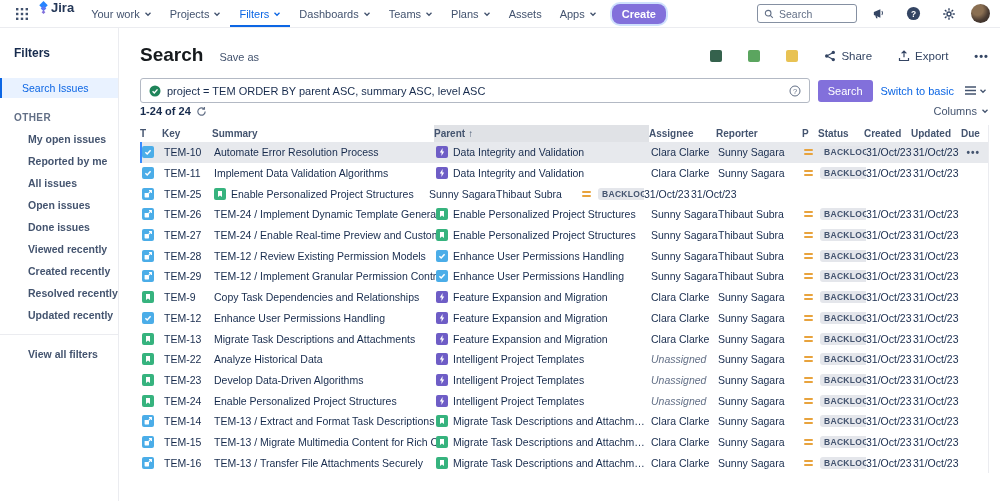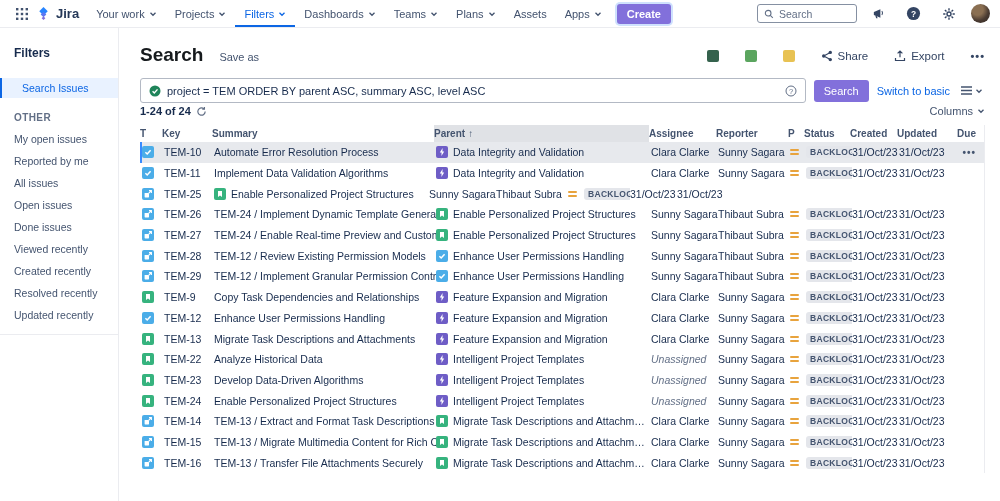--- a/index.html
+++ b/index.html
@@ -4,48 +4,48 @@
 <style>
   * { margin:0; padding:0; box-sizing:border-box; }
   html,body { width:1000px; height:501px; overflow:hidden; background:#fff;
     font-family:"Liberation Sans","DejaVu Sans",sans-serif; color:#172B4D; }
 
   
   .topnav { height:28px; display:flex; align-items:stretch; padding:0 10px;
     border-bottom:1px solid #EBECF0; background:#fff; }
   .nav-left { display:flex; align-items:stretch; }
   .icon-btn { display:flex; align-items:center; justify-content:center; padding:0 6px; color:#42526E; cursor:pointer; }
-  .logo-wrap { display:flex; align-items:center; gap:5px; padding:0 8px 0 2px; }
+  .logo-wrap { display:flex; padding:0 8px 0 2px; }
   .logo-text { font-size:13px; font-weight:700; color:#253858; }
   .nav-item { display:flex; align-items:center; gap:4px; padding:0 9px; font-size:11px;
     font-weight:500; color:#42526E; cursor:pointer; position:relative; }
   .nav-item.active { color:#0C66E4; box-shadow:inset 0 -2px 0 #0C66E4; }
   .nav-item .chev { display:flex; align-items:center; margin-top:1px; }
   .create-btn { align-self:center; background:#8270DB; color:#fff; font-size:11px; font-weight:600;
-    border:none; border-radius:3px; padding:4px 10px; margin-left:6px; cursor:pointer;
+    border:none; border-radius:8px; padding:4px 10px; margin-left:6px; cursor:pointer;
     box-shadow:0 0 0 2px #cfe1fd; }
   .nav-right { margin-left:auto; display:flex; align-items:center; gap:9px; }
   .nav-search { display:flex; align-items:center; gap:5px; border:1px solid #8590A2; border-radius:3px;
     height:19px; width:100px; padding:0 6px; color:#626F86; }
   .nav-search input { border:none; outline:none; width:70px; font-size:10.5px; color:#172B4D;
     font-family:inherit; background:transparent; }
   .nav-search input::placeholder { color:#626F86; }
   .avatar { width:19px; height:19px; border-radius:50%;
     background:radial-gradient(circle at 35% 30%, #8a6f52 0 30%, #4a3b32 60%, #2d2620 100%); cursor:pointer; }
 
   
   .shell { display:flex; height:473px; }
 
   
   .sidebar { width:119px; flex:none; border-right:1px solid #EBECF0; padding-top:18px; }
   .sb-title { font-size:12px; font-weight:700; color:#172B4D; padding:0 14px; margin-bottom:18px; }
   .sb-selected { display:flex; align-items:center; background:#E9F2FF; color:#0C66E4;
     border-left:2px solid #0C66E4; padding:4px 20px; font-size:10.5px; cursor:pointer; }
   .sb-section { font-size:10px; font-weight:700; color:#626F86; letter-spacing:.4px; padding:0 14px; margin:14px 0 5px; }
-  .sb-item { padding:5px 14px; font-size:10.5px; color:#44546F; cursor:pointer; white-space:nowrap; }
+  .sb-item { padding:5px 28px; font-size:10.5px; color:#44546F; cursor:pointer; white-space:nowrap;font-weight:bold; }
   .sb-divider { border-top:1px solid #EBECF0; margin:8px 0; }
 
   
   .main { flex:1; padding:16px 15px 0 21px; position:relative; }
   .main-header { display:flex; align-items:center; margin-bottom:12px; }
   .page-title { font-size:19px; font-weight:600; color:#161A1D; margin-right:16px; }
   .save-as { font-size:11px; color:#44546F; cursor:pointer; margin-top:4px; }
   .header-actions { margin-left:auto; display:flex; align-items:center; gap:26px; margin-top:2px; }
   .addon { width:12px; height:12px; border-radius:2px; display:inline-block; cursor:pointer; }
   .addon1 { background:#35624D; }
@@ -77,21 +77,21 @@
   .trow { display:flex; height:20.7px; align-items:flex-start; border-left:2px solid transparent; cursor:pointer; }
   .trow.selected { background:#E7E9ED; border-left-color:#388BFF; }
   .cell { display:flex; align-items:center; height:100%; padding-right:4px;
     font-size:10.5px; color:#172B4D; white-space:nowrap; overflow:hidden; }
   .c-t { width:22px; }
   .c-key { width:50px; }
   .c-sum { width:222px; }
   .c-parent { width:215px; gap:5px; }
   .hcell.c-parent { background:#E0E2E6; gap:3px; }
   .c-assignee { width:67px; }
-  .c-reporter { width:72px; }
+  .c-reporter { width:86px; }
   .c-p { width:16px; }
   .c-status { width:46px; }
   .c-created { width:47px; }
   .c-updated { width:50px; }
   .c-due { flex:1; justify-content:flex-end; padding-right:8px; }
   .ti { width:12px; height:12px; flex:none; display:inline-flex; }
   .plabel { overflow:hidden; text-overflow:ellipsis; }
   .unassigned { font-style:italic; color:#626F86; }
   .prio { display:inline-flex; flex-direction:column; gap:2px; width:9px; }
   .prio i { display:block; height:2px; background:#E8A33D; border-radius:1px; }
@@ -231,20 +231,21 @@
         <div class="sb-item">Reported by me</div>
         <div class="sb-item">All issues</div>
         <div class="sb-item">Open issues</div>
         <div class="sb-item">Done issues</div>
         <div class="sb-item">Viewed recently</div>
         <div class="sb-item">Created recently</div>
         <div class="sb-item">Resolved recently</div>
         <div class="sb-item">Updated recently</div>
       </div>
     <div class="sb-divider"></div>
+    <div class="sb-item">View all filters</div>
   </div>
 
   <div class="main">
 
     <div class="main-header">
       <span class="page-title">Search</span>
       <span class="save-as">Save as</span>
       <span class="header-actions">
         <span class="addon addon1"></span>
         <span class="addon addon2"></span>

